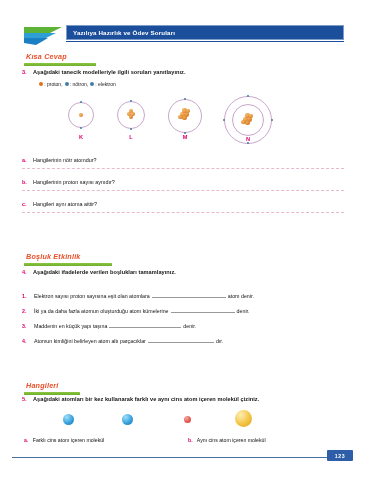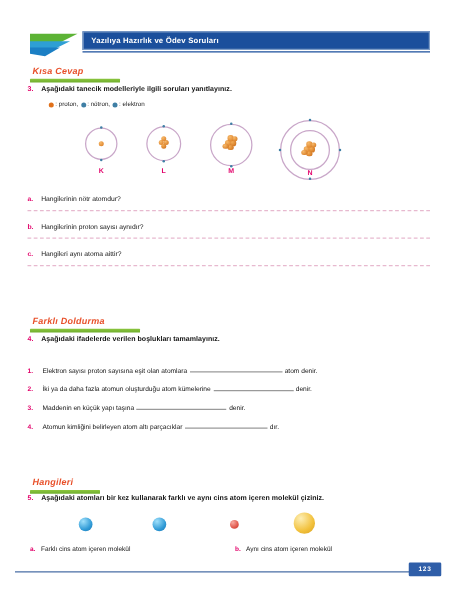--- a/index.html
+++ b/index.html
@@ -375,21 +375,21 @@
 
   <div class="subq" style="top:201px;">
     <div class="subq-row">
       <span class="subq-letter">c.</span>
       <span class="subq-text">Hangileri aynı atoma aittir?</span>
     </div>
     <div class="dotline"></div>
   </div>
 
   <div class="section-head" style="left:24px; top:252px; width:88px;">
-    <div class="section-title">Farklı Doldurma</div>
+    <div class="section-title">Boşluk Etkinlik</div>
     <div class="section-rule"></div>
   </div>
 
   <div class="q-row" style="left:22px; top:269px;">
     <span class="q-num">4.</span>
     <span class="q-text">Aşağıdaki ifadelerde verilen boşlukları tamamlayınız.</span>
   </div>
 
   <div class="fill-item" style="top:292px;">
     <span class="fill-num">1.</span>

